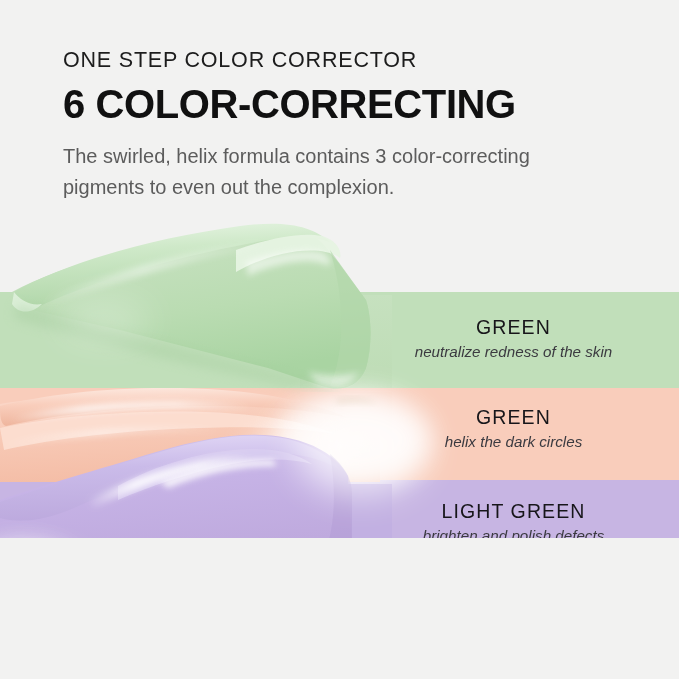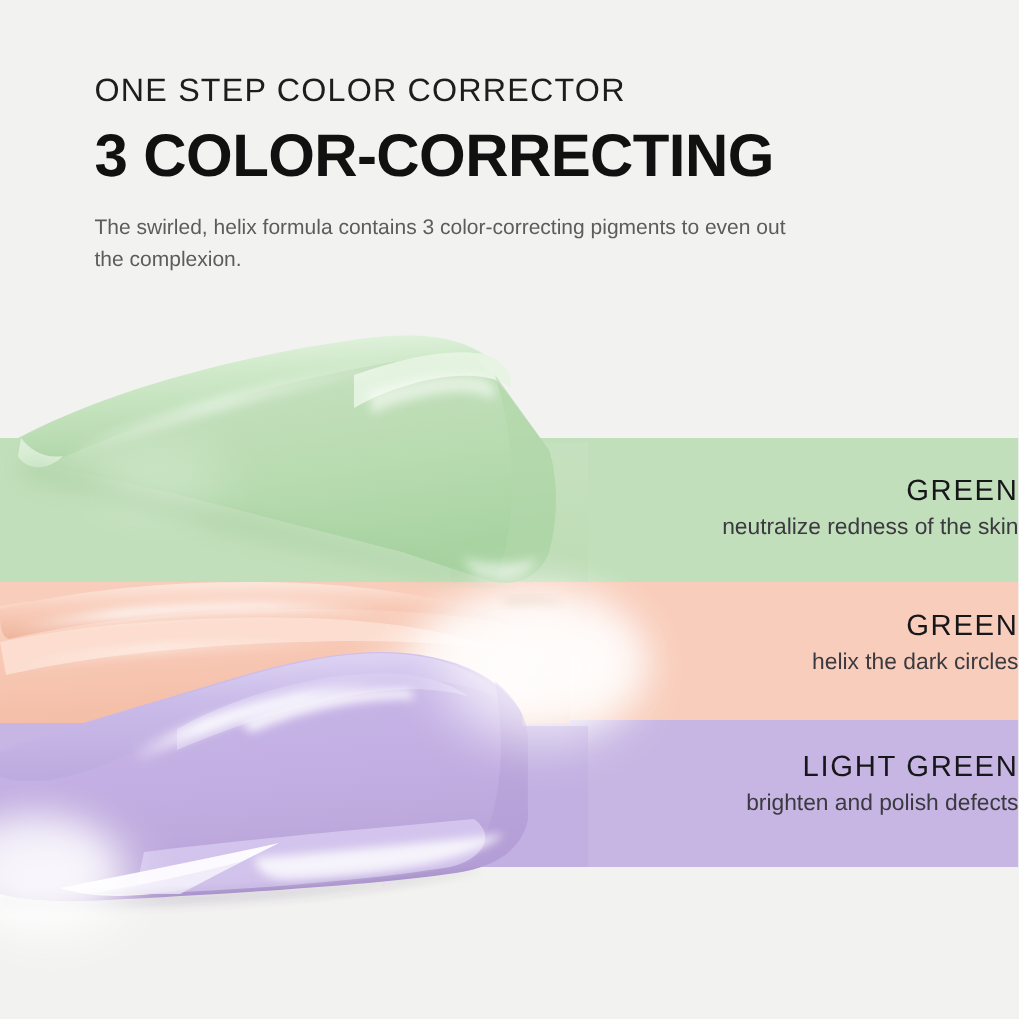--- a/index.html
+++ b/index.html
@@ -2,49 +2,49 @@
 <html><head>
 <meta charset="utf-8">
 <style>
   html,body{margin:0;padding:0;}
   body{
     width:679px;height:679px;overflow:hidden;
     background:#f2f2f1;
     font-family:"Liberation Sans", sans-serif;
     -webkit-font-smoothing:antialiased;
   }
-  #stage{position:relative;width:679px;height:679px;background:#f2f2f1;overflow:hidden;}
+  #stage{position:relative;width:679px;height:538px;background:#f2f2f1;overflow:hidden;}
 
   
   .header{position:absolute;left:63px;top:48px;width:560px;}
   .eyebrow{
     font-size:21.5px;letter-spacing:0.8px;color:#1d1d1d;
     font-weight:400;line-height:1.15;white-space:nowrap;
   }
   .headline{
     font-size:40px;letter-spacing:-0.4px;color:#111;
     font-weight:700;line-height:1.12;margin-top:9px;white-space:nowrap;
   }
   .subcopy{
-    margin-top:14px;font-size:14px;line-height:1.55;color:#5c5c5c;
+    margin-top:14px;font-size:20px;line-height:1.55;color:#5c5c5c;
     font-weight:400;max-width:470px;
   }
 
   
   .band{position:absolute;right:0;left:0;}
   .band-green{top:292px;height:96px;background:#c1dfba;}
   .band-pink{top:388px;height:92px;background:#f9cdbb;}
   .band-purple{top:480px;height:98px;background:#c7b5e3;}
 
   .band-label{
-    position:absolute;left:380px;width:299px;text-align:right;
+    position:absolute;left:364px;width:299px;text-align:center;
     pointer-events:none;
   }
   .band-title{font-size:19.5px;letter-spacing:1.1px;color:#17161a;font-weight:400;line-height:1.2;}
-  .band-desc{font-size:15.2px;color:#3b3a40;font-weight:400;line-height:1.45;margin-top:2px;}
+  .band-desc{font-size:15.2px;color:#3b3a40;font-weight:400;line-height:1.45;margin-top:2px;font-style:italic;}
   .lbl-green{top:316px;}
   .lbl-pink{top:406px;}
   .lbl-purple{top:500px;}
 
   
   .swatch-layer{position:absolute;left:0;top:0;width:679px;height:679px;}
   .swatch-layer svg{display:block;}
 
   
   .glow{position:absolute;border-radius:50%;filter:blur(18px);pointer-events:none;}
@@ -52,21 +52,21 @@
   .glow-purple{left:-20px;top:556px;width:110px;height:70px;background:rgba(255,255,255,.7);}
   .glow-green{left:60px;top:300px;width:90px;height:40px;background:rgba(255,255,255,.28);}
 </style>
 </head>
 <body>
 
 <div id="stage">
 
   <div class="header">
     <div class="eyebrow">ONE STEP COLOR CORRECTOR</div>
-    <div class="headline">3 COLOR-CORRECTING</div>
+    <div class="headline">6 COLOR-CORRECTING</div>
     <div class="subcopy">The swirled, helix formula contains 3 color-correcting pigments to even out the complexion.</div>
   </div>
 
   <div class="band band-green"></div>
   <div class="band band-pink"></div>
   <div class="band band-purple"></div>
 
   <div class="swatch-layer">
     <svg width="679" height="679" viewBox="0 0 679 679" xmlns="http://www.w3.org/2000/svg">
       <defs>

